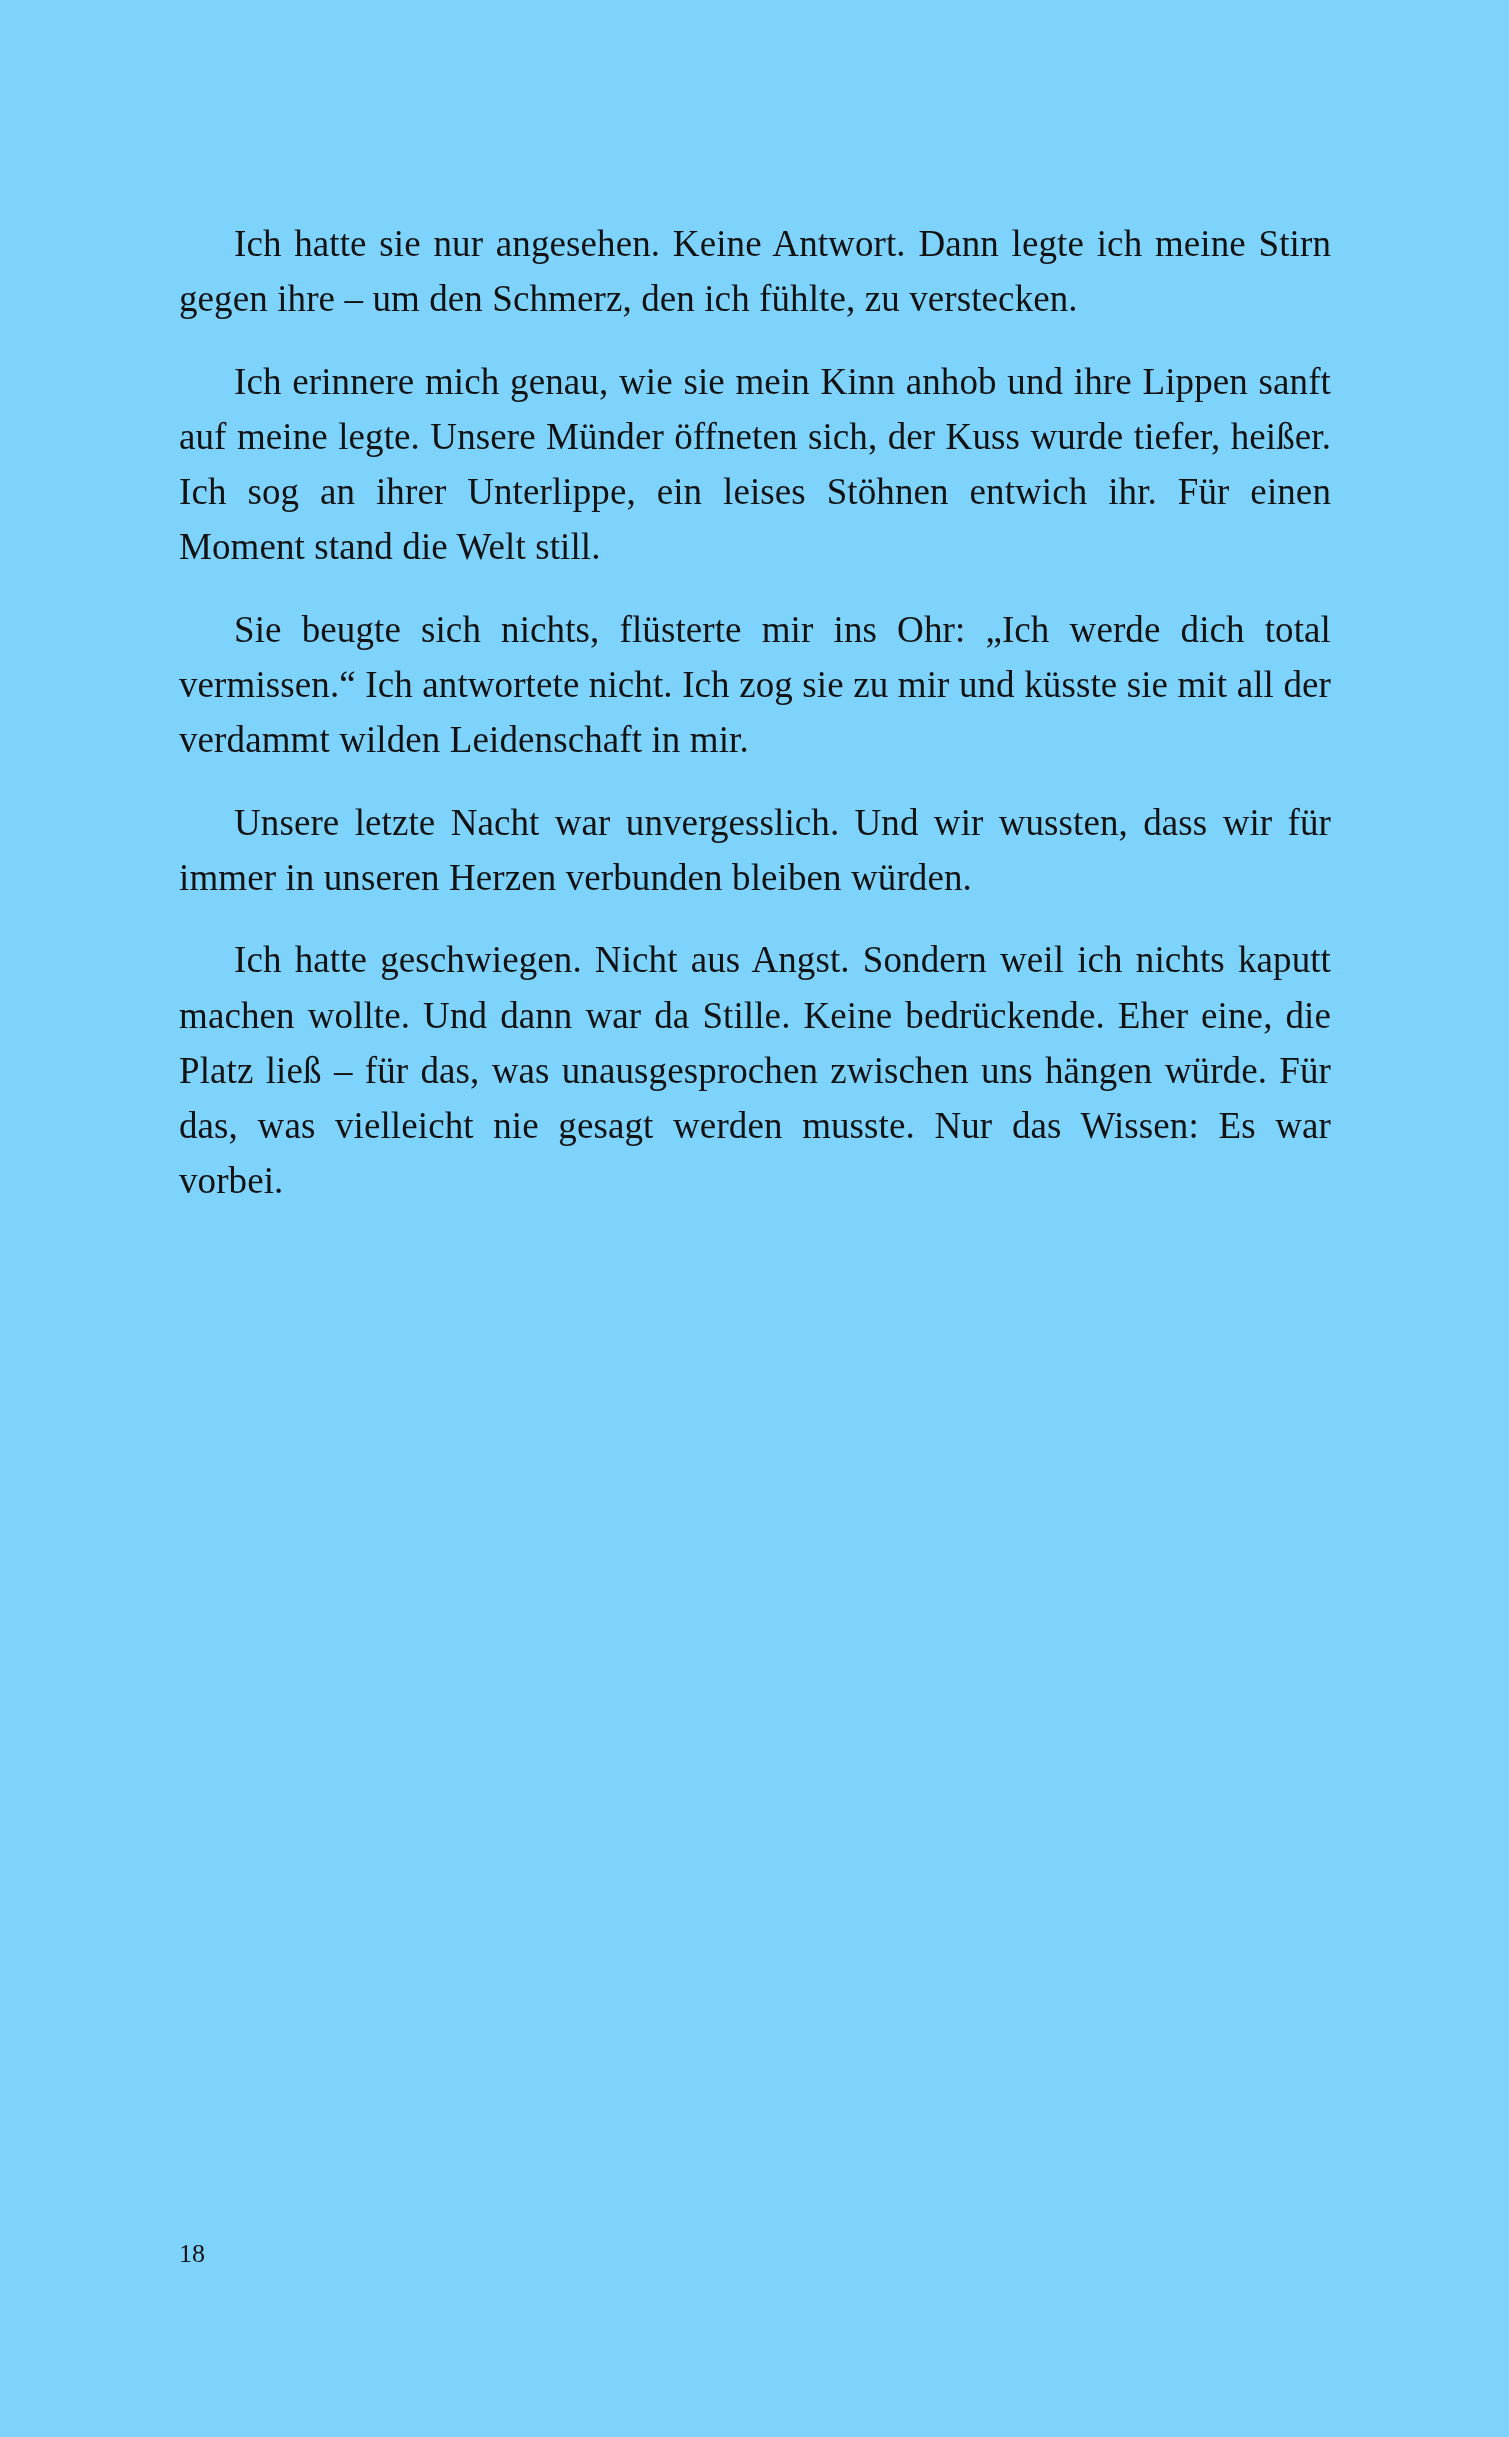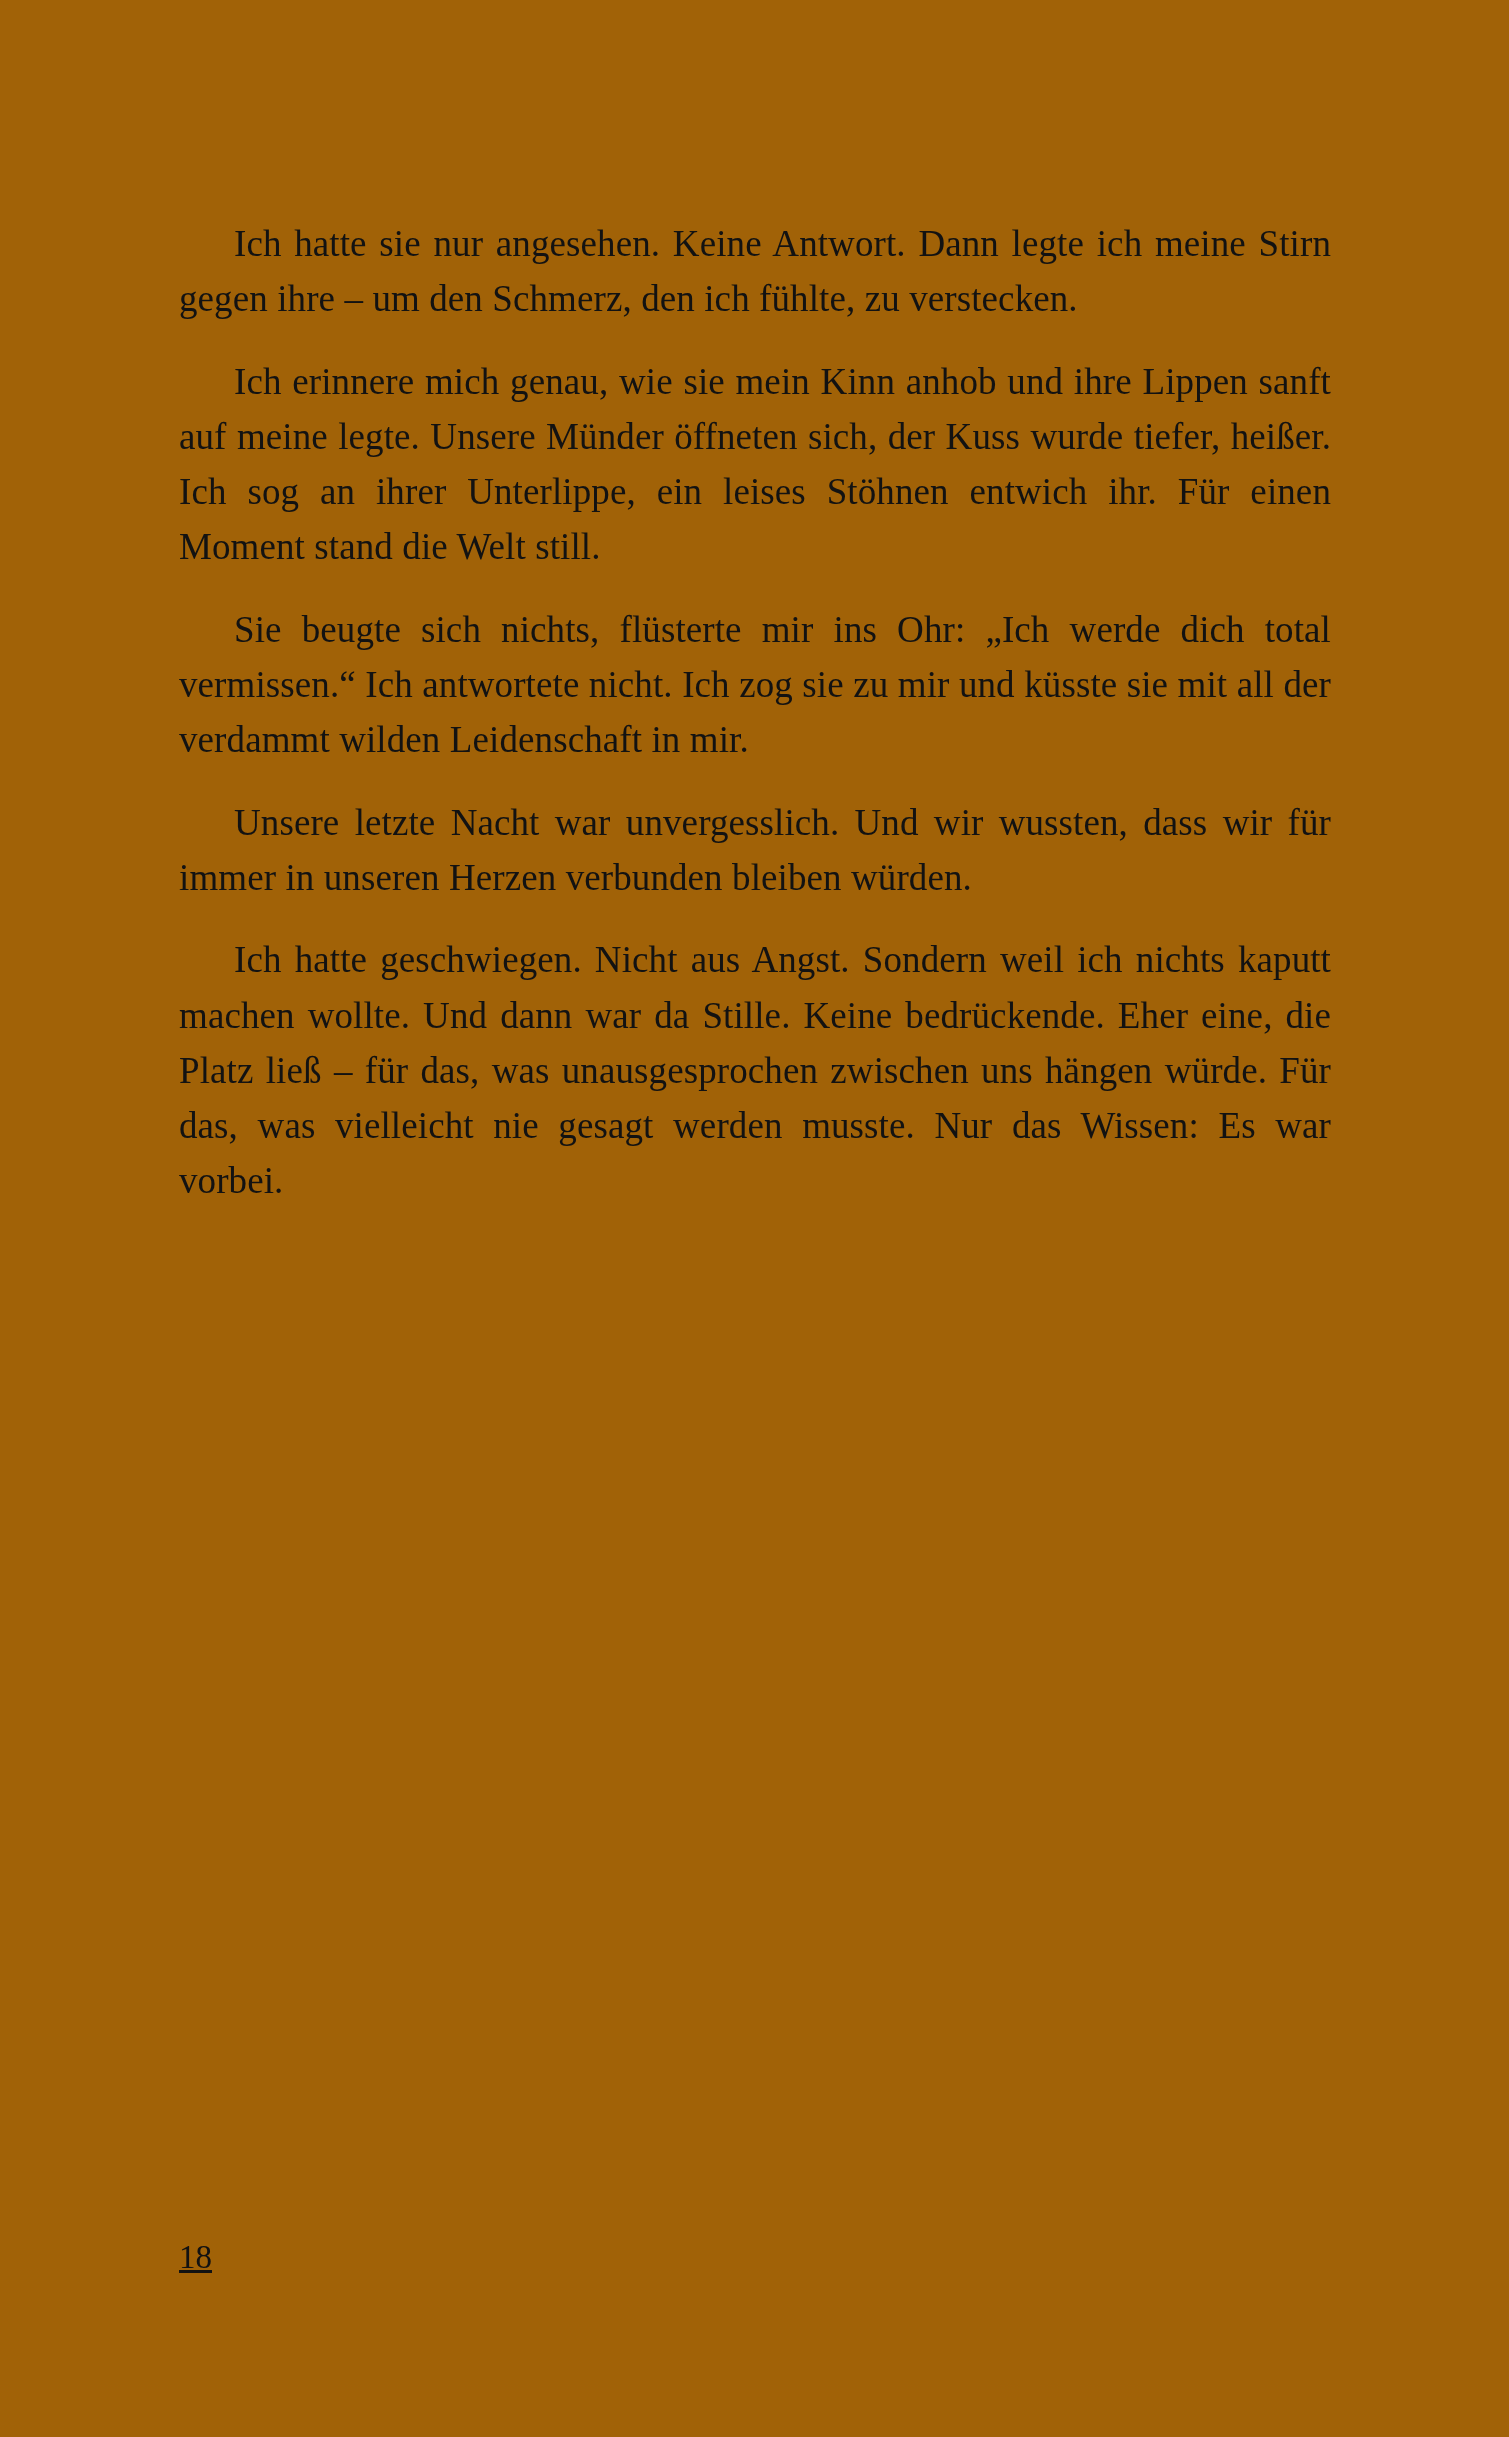--- a/index.html
+++ b/index.html
@@ -10,44 +10,43 @@
   body {
     width: 1509px;
     height: 2438px;
     position: relative;
     font-family: "Liberation Serif", "DejaVu Serif", serif;
     color: #121212;
   }
   .page {
     position: absolute;
     inset: 0;
-    background: #a16207;
+    background: #7dd3fc;
   }
   .text-block {
     position: absolute;
     left: 179px;
     top: 216px;
     width: 1152px;
     font-size: 37px;
     line-height: 1.49;
     text-align: justify;
     letter-spacing: 0.1px;
   }
   .text-block p {
     margin: 0 0 27.5px 0;
     text-indent: 55px;
   }
   .page-number {
     position: absolute;
     left: 179px;
     top: 2241px;
-    font-size: 33px;
+    font-size: 26px;
     line-height: 1;
     color: #121212;
-    text-decoration: underline;
   }
 </style>
 </head>
 <body>
 
 <div class="page">
   <div class="text-block">
     <p>Ich hatte sie nur angesehen. Keine Antwort. Dann legte ich meine Stirn gegen ihre – um den Schmerz, den ich fühlte, zu verstecken.</p>
     <p>Ich erinnere mich genau, wie sie mein Kinn anhob und ihre Lippen sanft auf meine legte. Unsere Münder öffneten sich, der Kuss wurde tiefer, heißer. Ich sog an ihrer Unterlippe, ein leises Stöhnen entwich ihr. Für einen Moment stand die Welt still.</p>
     <p>Sie beugte sich nichts, flüsterte mir ins Ohr: „Ich werde dich total vermissen.“ Ich antwortete nicht. Ich zog sie zu mir und küsste sie mit all der verdammt wilden Leidenschaft in mir.</p>

